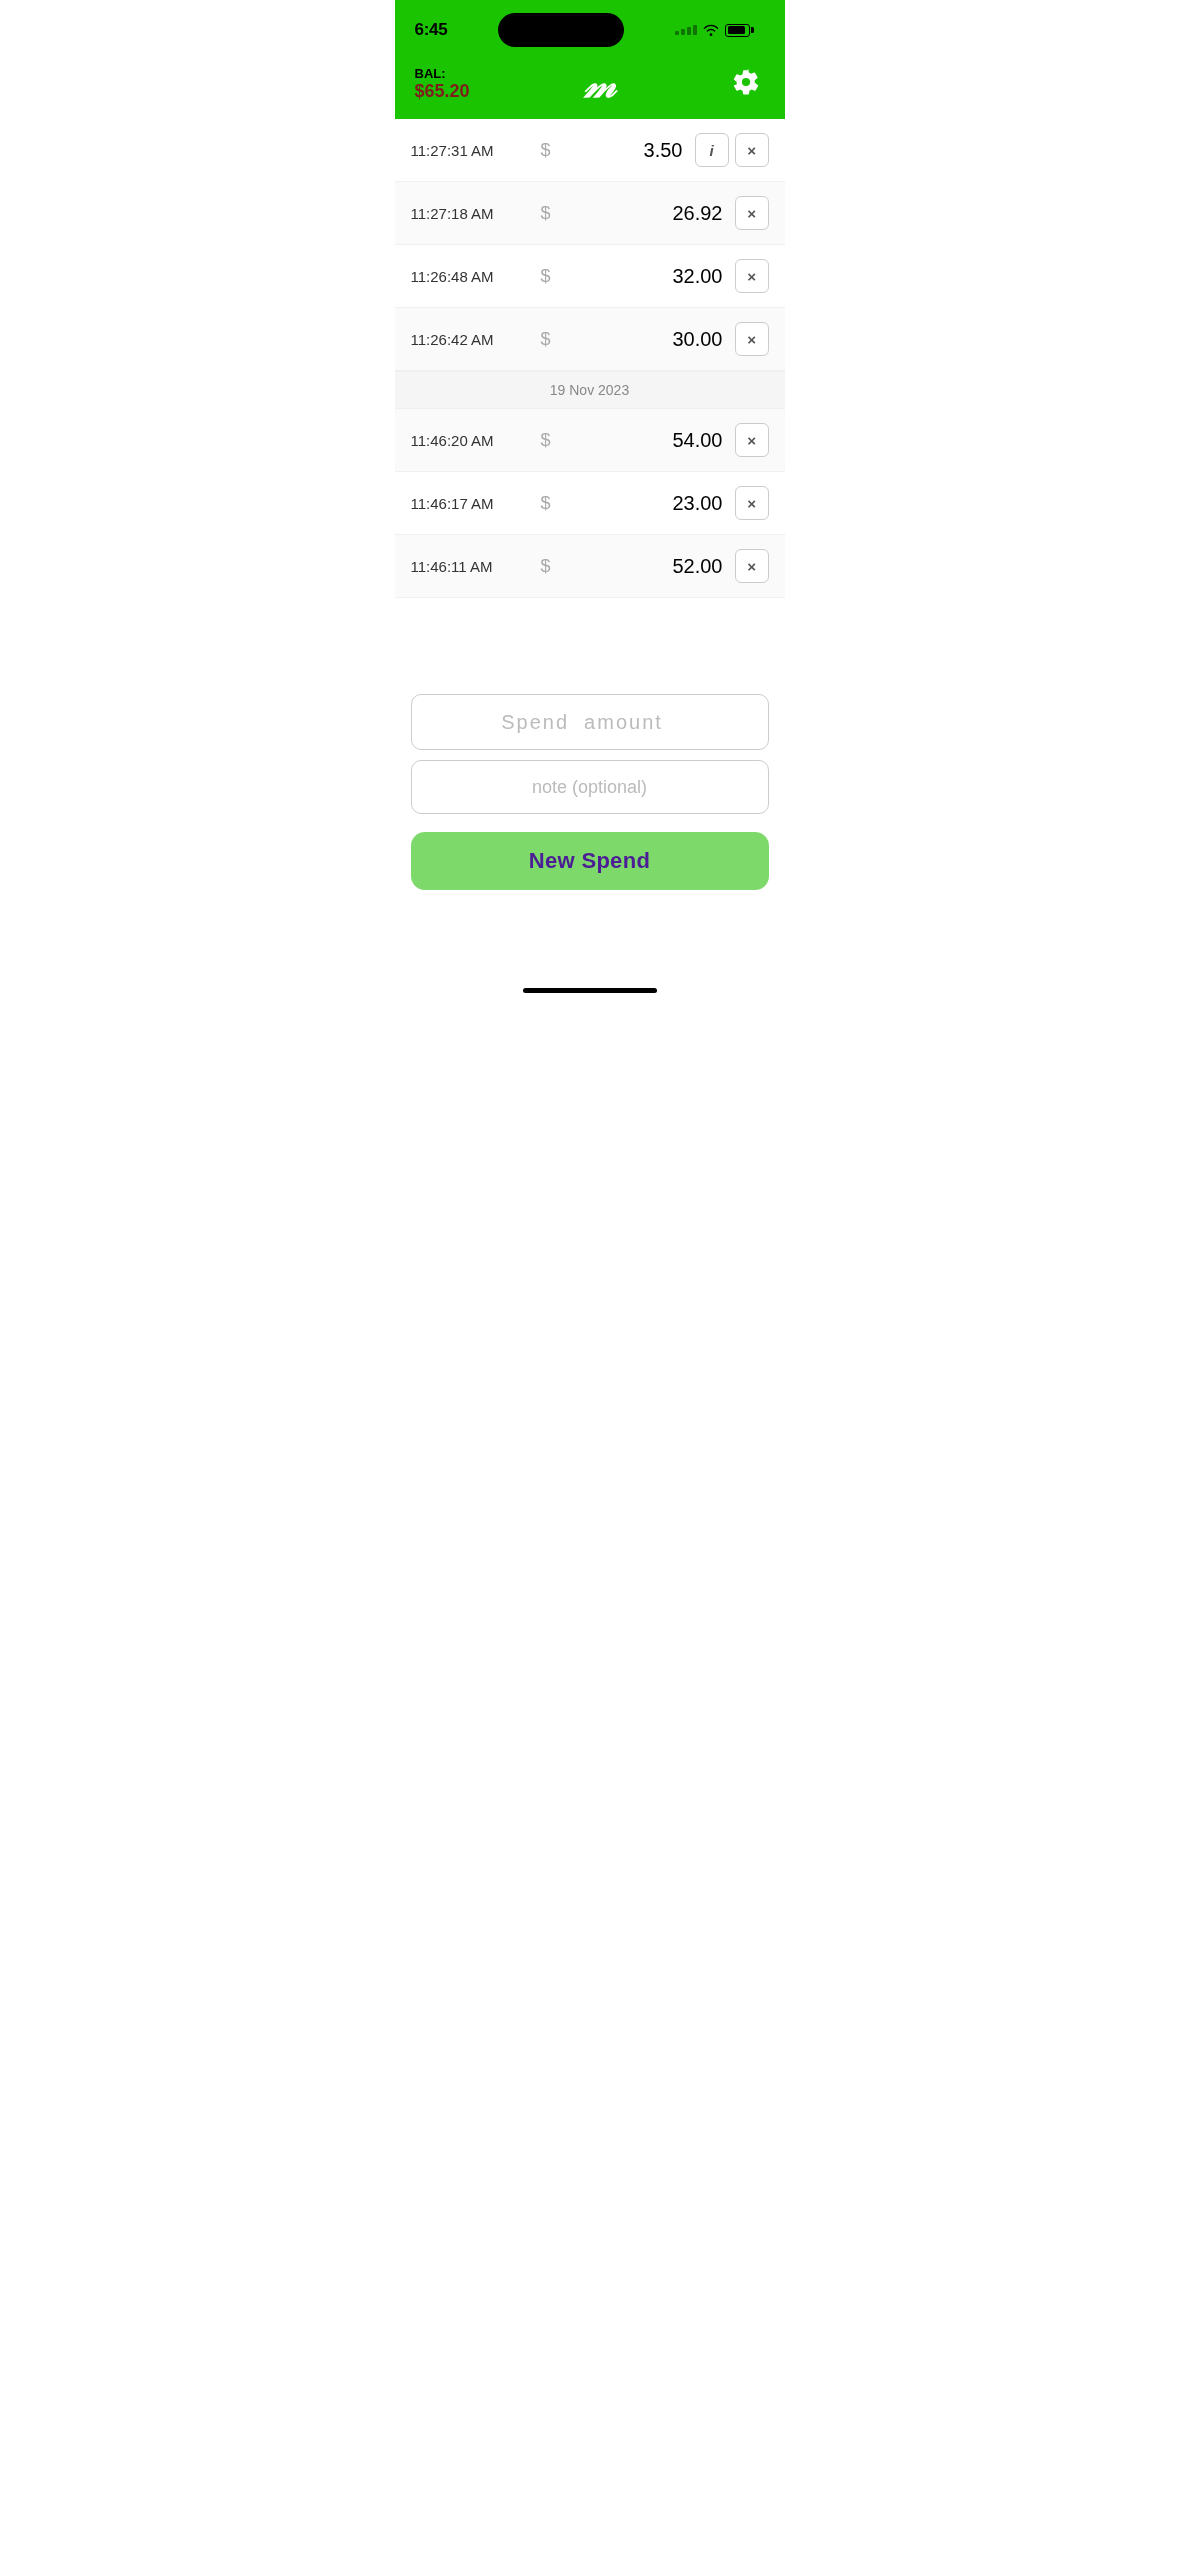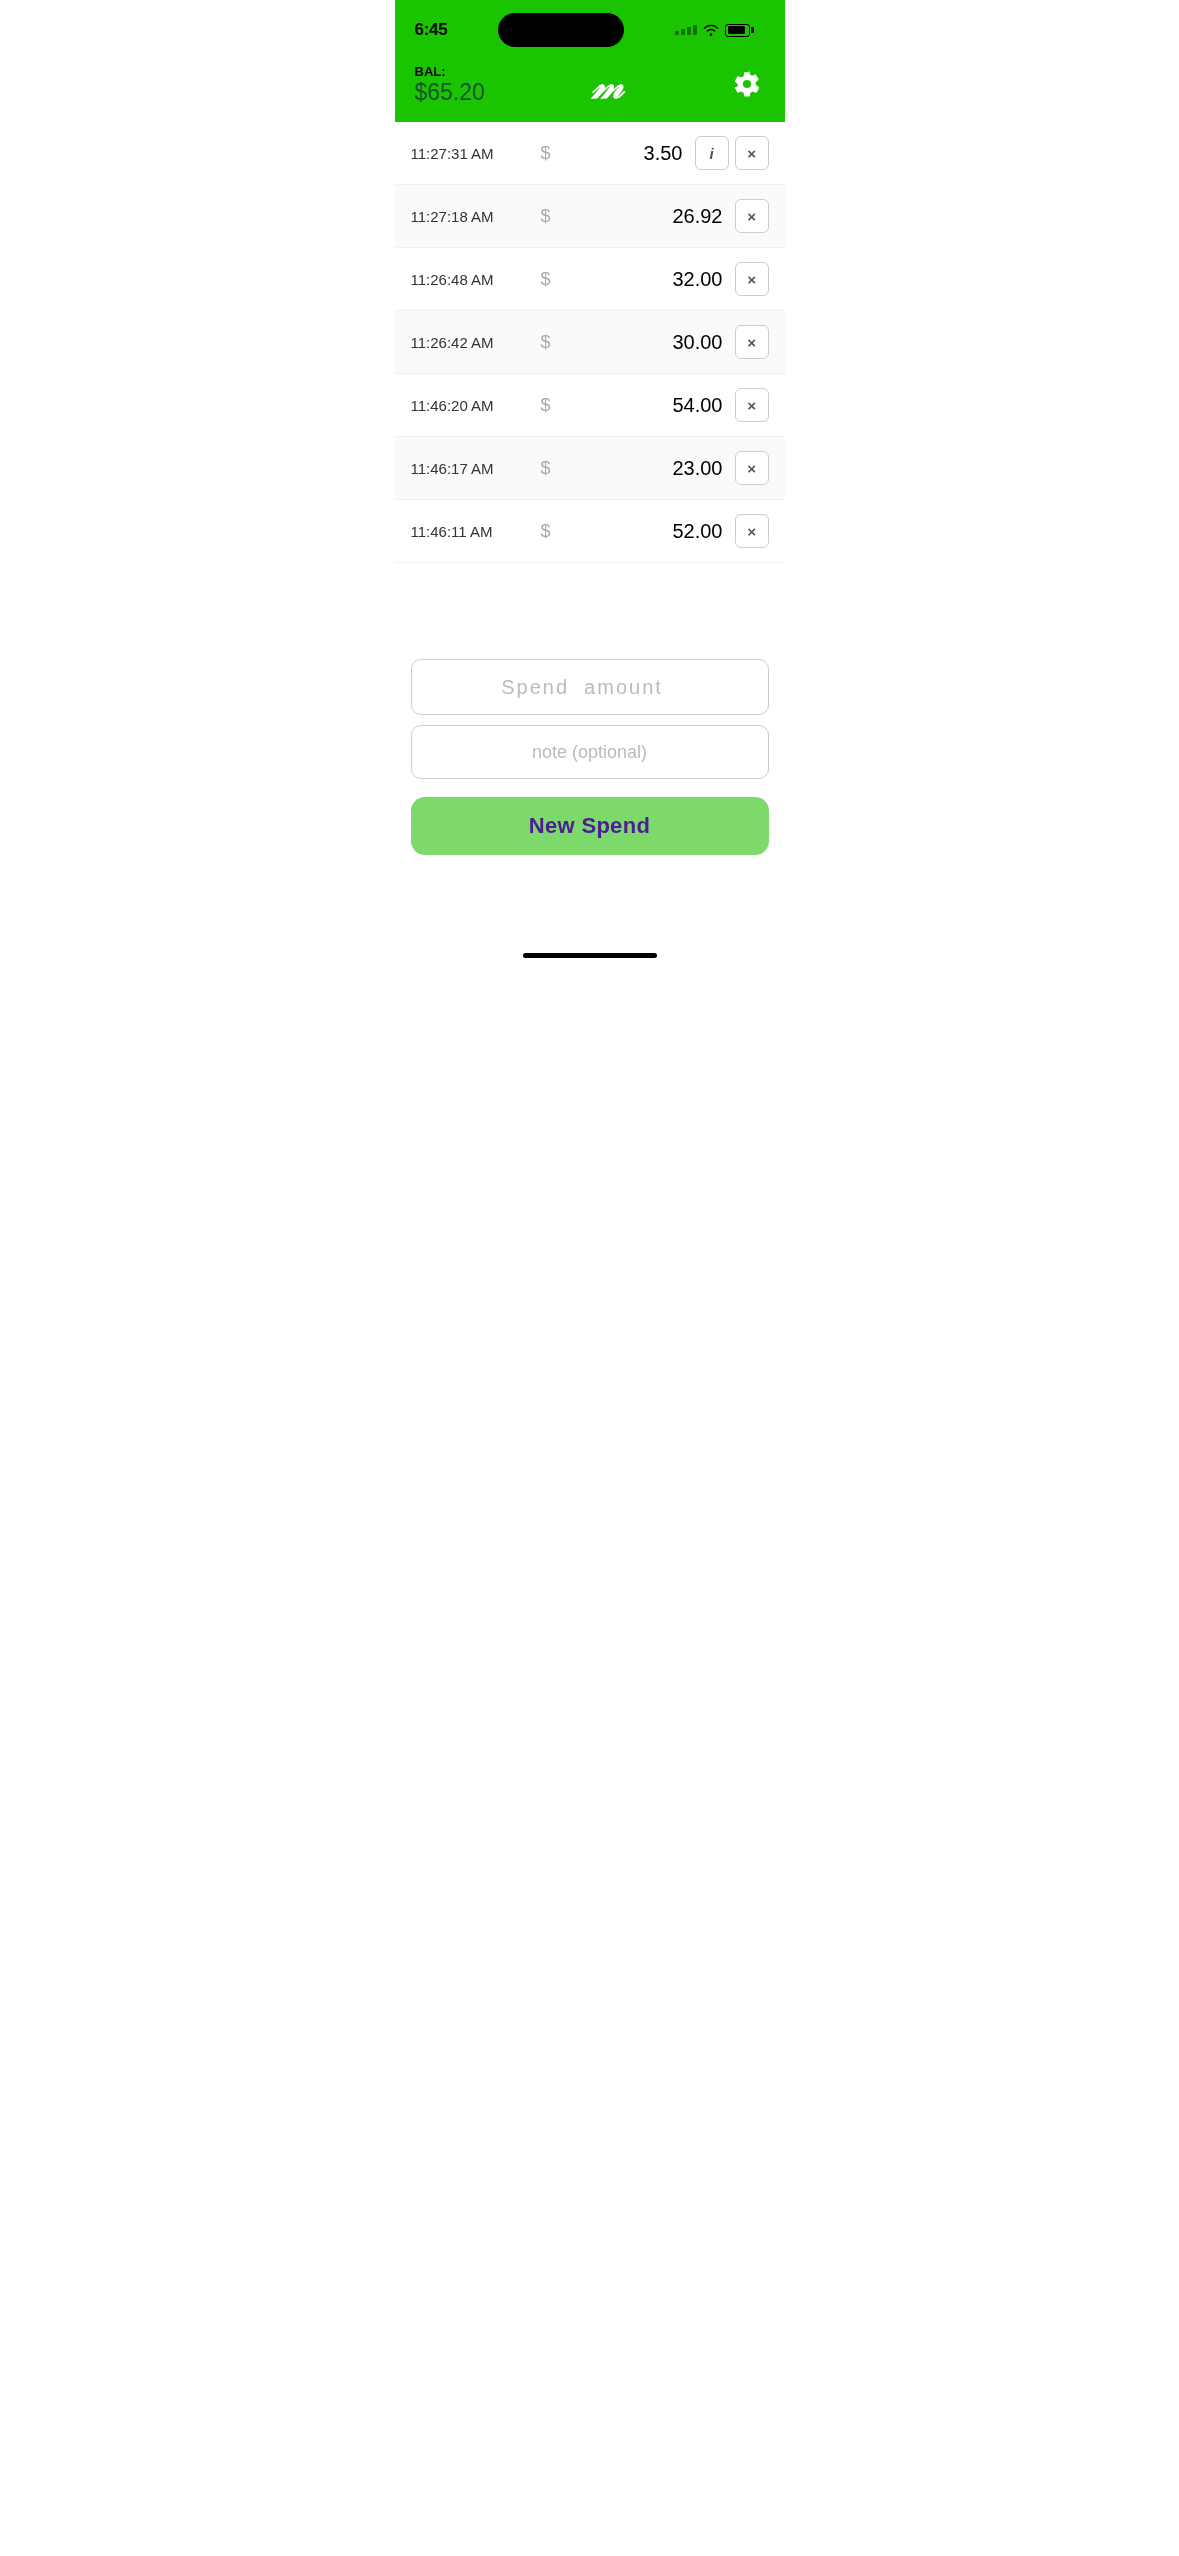--- a/index.html
+++ b/index.html
@@ -108,23 +108,23 @@
       flex-direction: column;
     }
 
     .balance-label {
       font-size: 13px;
       font-weight: 600;
       color: #000;
     }
 
     .balance-amount {
-      font-size: 23px;
-      font-weight: 400;
-      color: #14532d;
+      font-size: 18px;
+      font-weight: 700;
+      color: #7f1d1d;
     }
 
     .logo-m {
       font-size: 38px;
       font-weight: 900;
       color: #fff;
       font-style: italic;
       letter-spacing: -2px;
       line-height: 1;
     }
@@ -358,20 +358,21 @@
 
   <div class="transaction-row">
     <span class="tx-time">11:26:42 AM</span>
     <span class="tx-dollar">$</span>
     <span class="tx-amount">30.00</span>
     <div class="tx-buttons">
       <button class="tx-btn">×</button>
     </div>
   </div>
 
+  <div class="date-separator">19 Nov 2023</div>
 
   <div class="transaction-row">
     <span class="tx-time">11:46:20 AM</span>
     <span class="tx-dollar">$</span>
     <span class="tx-amount">54.00</span>
     <div class="tx-buttons">
       <button class="tx-btn">×</button>
     </div>
   </div>
 

